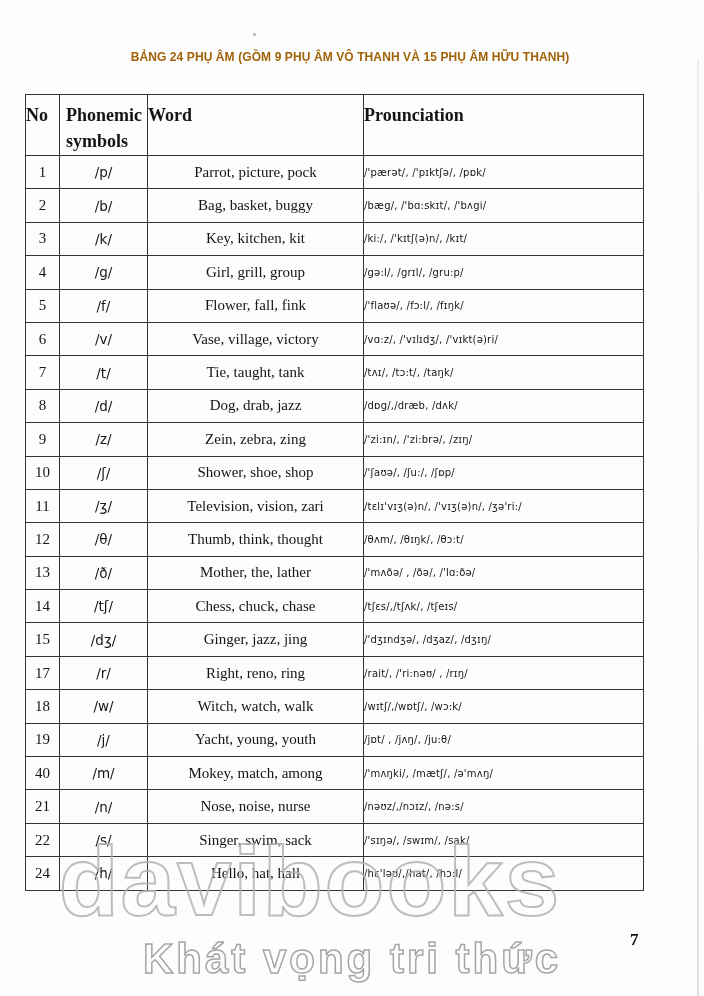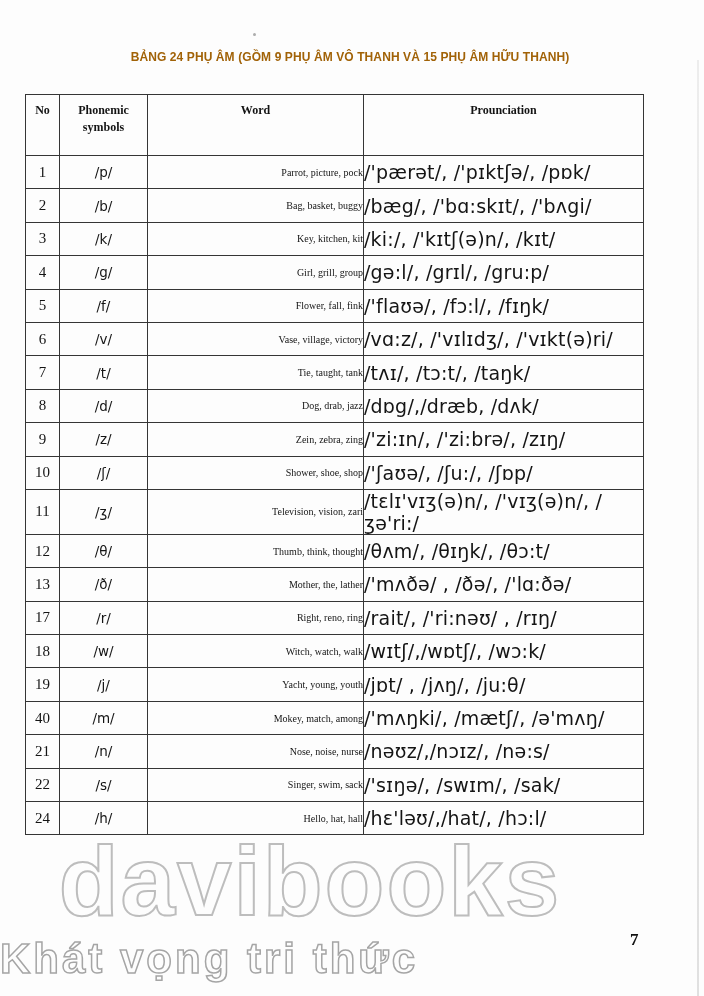--- a/index.html
+++ b/index.html
@@ -70,51 +70,51 @@
     border: 1.5px solid #353535;
     padding: 0;
     vertical-align: middle;
     overflow: hidden;
   }
 
   table.consonants thead th {
     height: 53px;
     font-family: "Liberation Serif", serif;
     font-weight: bold;
-    font-size: 12px;
-    text-align: center;
+    font-size: 18px;
+    text-align: left;
     vertical-align: top;
     padding-top: 7px;
     line-height: 1.45;
   }
   table.consonants thead th.h-sym { padding-left: 6px; padding-right: 6px; }
 
   table.consonants tbody td { height: 32.4px; }
 
   td.c-no {
     text-align: center;
     font-size: 15px;
     font-family: "Liberation Serif", serif;
   }
   td.c-symbol {
     text-align: center;
     font-family: "DejaVu Sans", sans-serif;
     font-size: 13.5px;
   }
   td.c-word {
-    text-align: right;
+    text-align: center;
     padding-left: 10px;
     font-family: "Liberation Serif", serif;
-    font-size: 10px;
+    font-size: 15px;
   }
   td.c-pron {
     text-align: left;
     padding-left: 8px;
     font-family: "DejaVu Sans", sans-serif;
-    font-size: 19px;
+    font-size: 10px;
     letter-spacing: 0.2px;
   }
 
   .watermark-brand {
     position: absolute;
     left: 0;
     top: 832px;
     width: 620px;
     text-align: center;
     font-family: "Liberation Sans", sans-serif;
@@ -125,20 +125,21 @@
     -webkit-text-stroke: 2px #b3b3b3;
     letter-spacing: 2px;
     pointer-events: none;
     opacity: 0.85;
   }
   .watermark-slogan {
     position: absolute;
     left: 0;
     top: 936px;
     width: 704px;
+    text-align: center;
     font-family: "Liberation Sans", sans-serif;
     font-weight: bold;
     font-size: 42px;
     line-height: 1.1;
     color: transparent;
     -webkit-text-stroke: 1.5px #9c9c9c;
     letter-spacing: 3px;
     pointer-events: none;
     opacity: 0.9;
   }
@@ -254,20 +255,32 @@
         <td class="c-word">Thumb, think, thought</td>
         <td class="c-pron">/θʌm/, /θɪŋk/, /θɔ:t/</td>
       </tr>
       <tr>
         <td class="c-no">13</td>
         <td class="c-symbol">/ð/</td>
         <td class="c-word">Mother, the, lather</td>
         <td class="c-pron">/'mʌðə/ , /ðə/, /'lɑ:ðə/</td>
       </tr>
       <tr>
+        <td class="c-no">14</td>
+        <td class="c-symbol">/tʃ/</td>
+        <td class="c-word">Chess, chuck, chase</td>
+        <td class="c-pron">/tʃɛs/,/tʃʌk/, /tʃeɪs/</td>
+      </tr>
+      <tr>
+        <td class="c-no">15</td>
+        <td class="c-symbol">/dʒ/</td>
+        <td class="c-word">Ginger, jazz, jing</td>
+        <td class="c-pron">/'dʒɪndʒə/, /dʒaz/, /dʒɪŋ/</td>
+      </tr>
+      <tr>
         <td class="c-no">17</td>
         <td class="c-symbol">/r/</td>
         <td class="c-word">Right, reno, ring</td>
         <td class="c-pron">/rait/, /'ri:nəʊ/ , /rɪŋ/</td>
       </tr>
       <tr>
         <td class="c-no">18</td>
         <td class="c-symbol">/w/</td>
         <td class="c-word">Witch, watch, walk</td>
         <td class="c-pron">/wɪtʃ/,/wɒtʃ/, /wɔ:k/</td>

